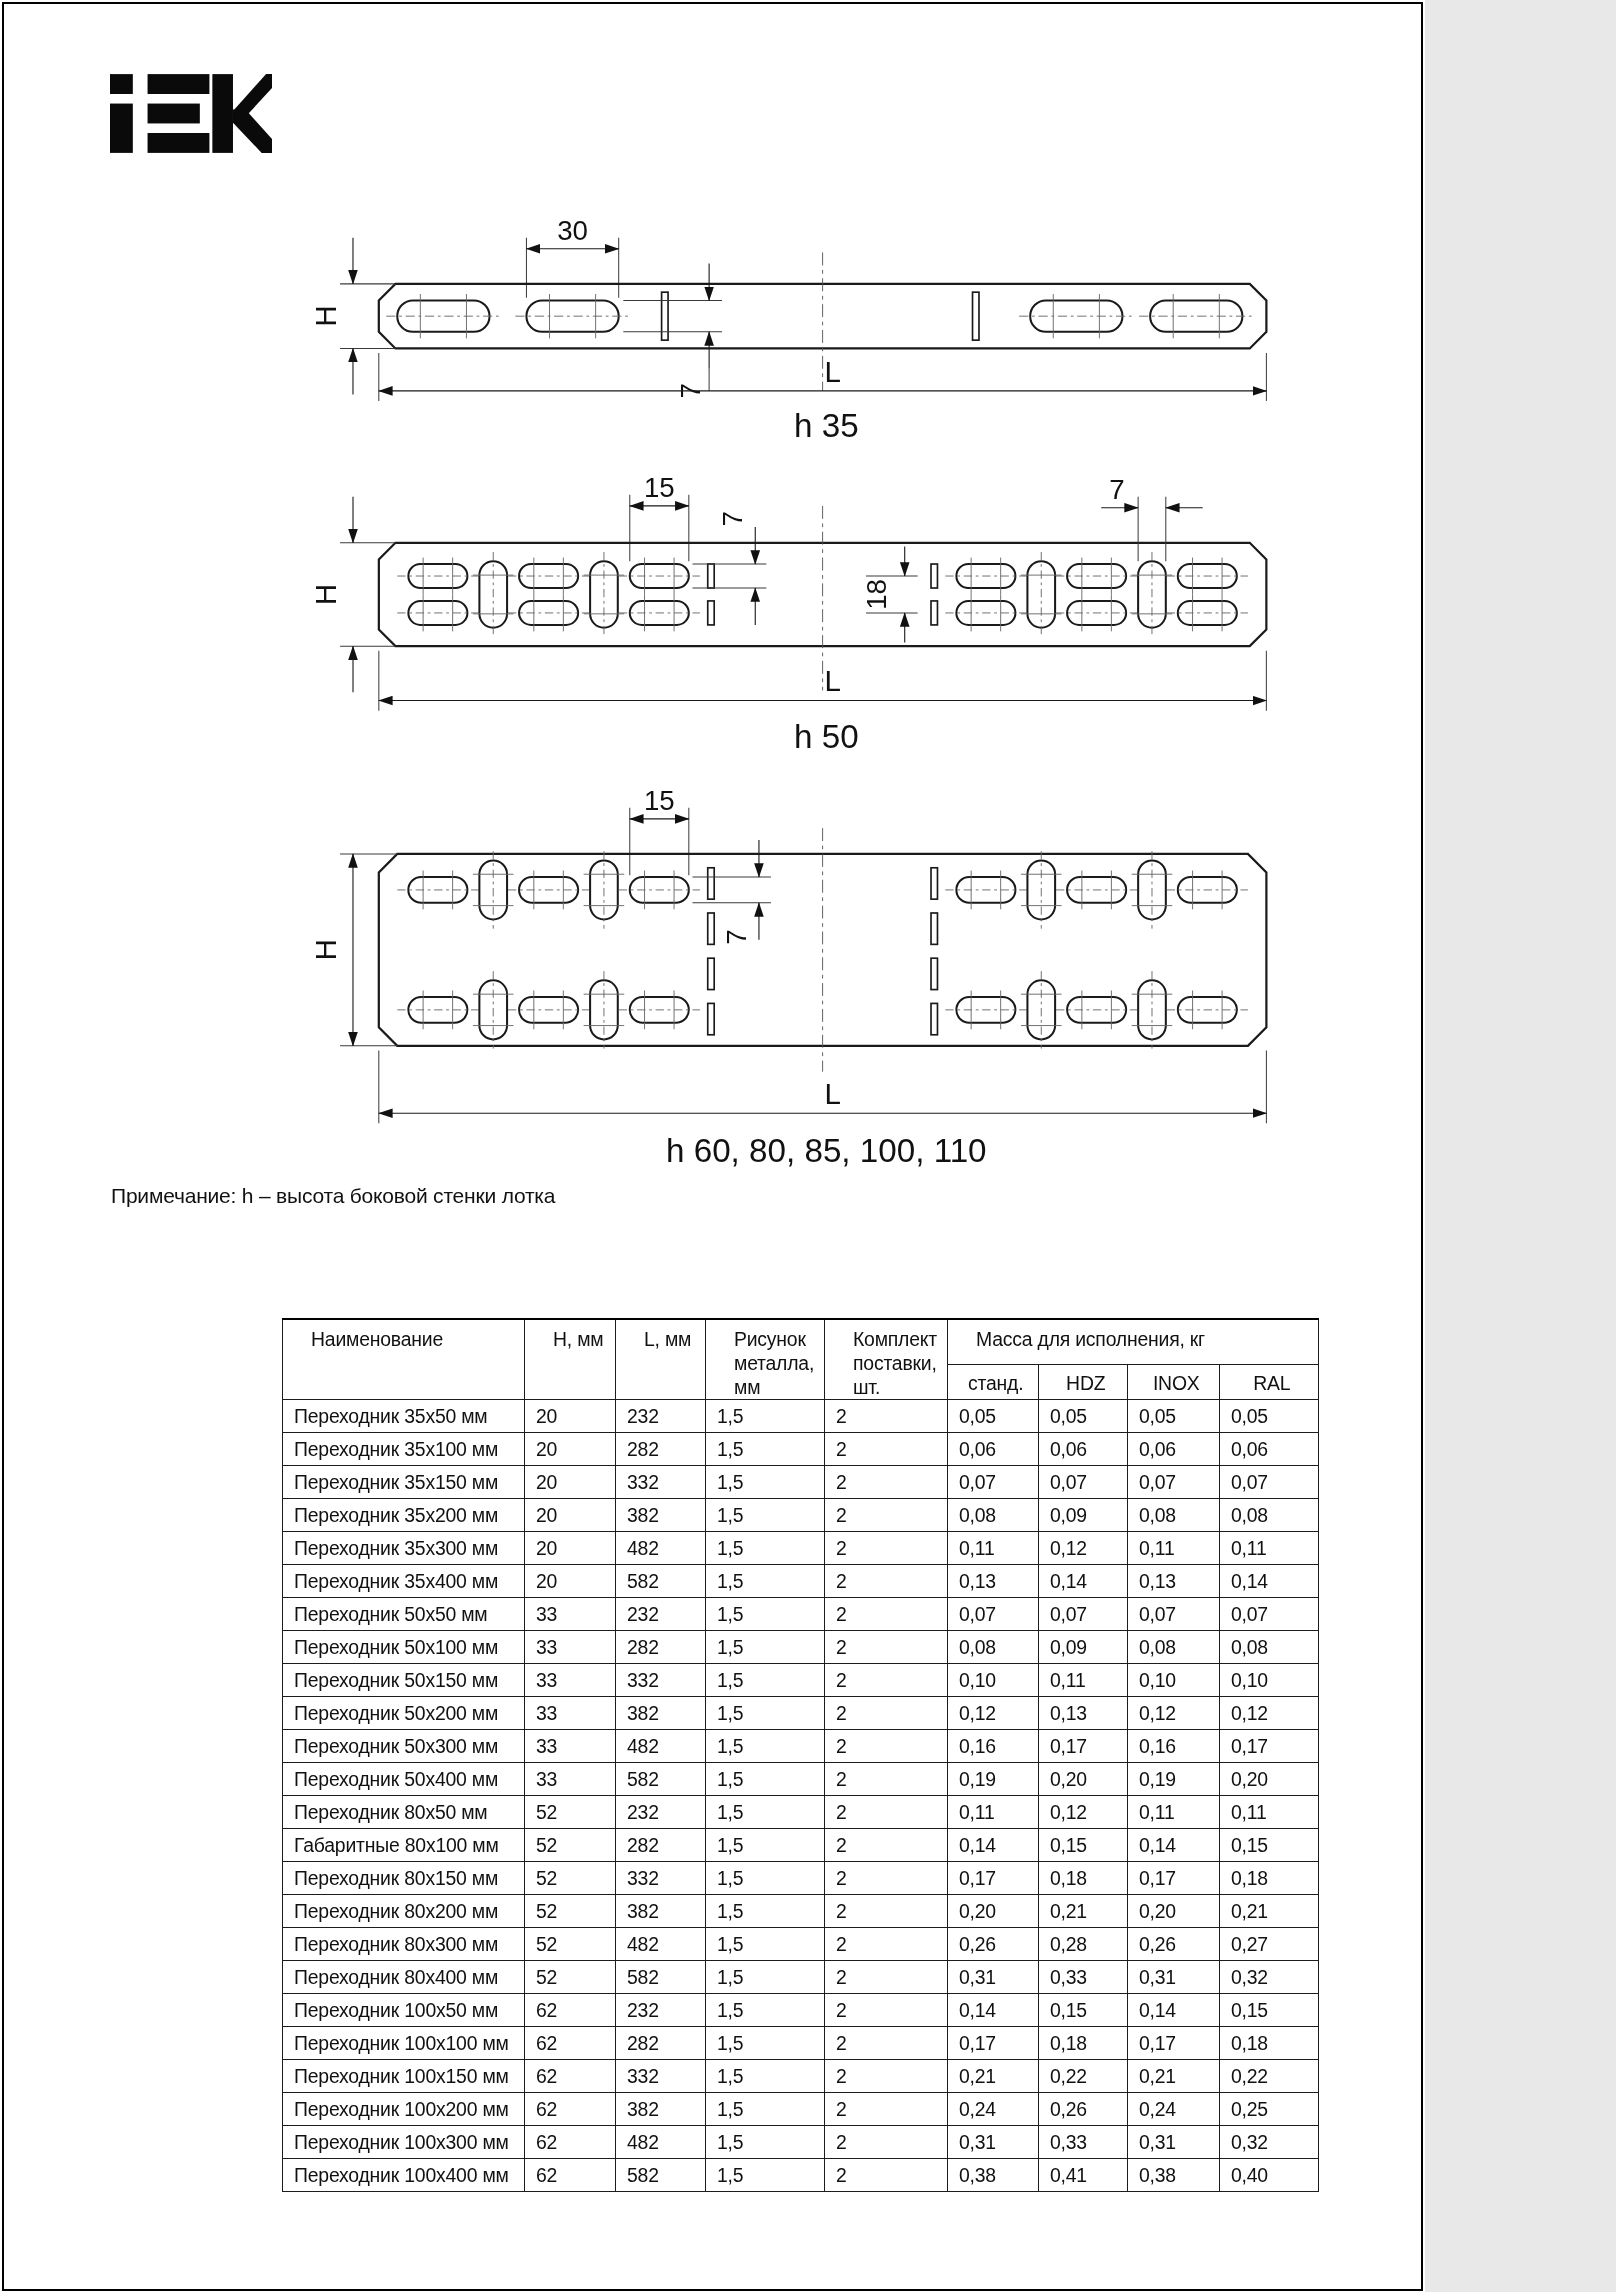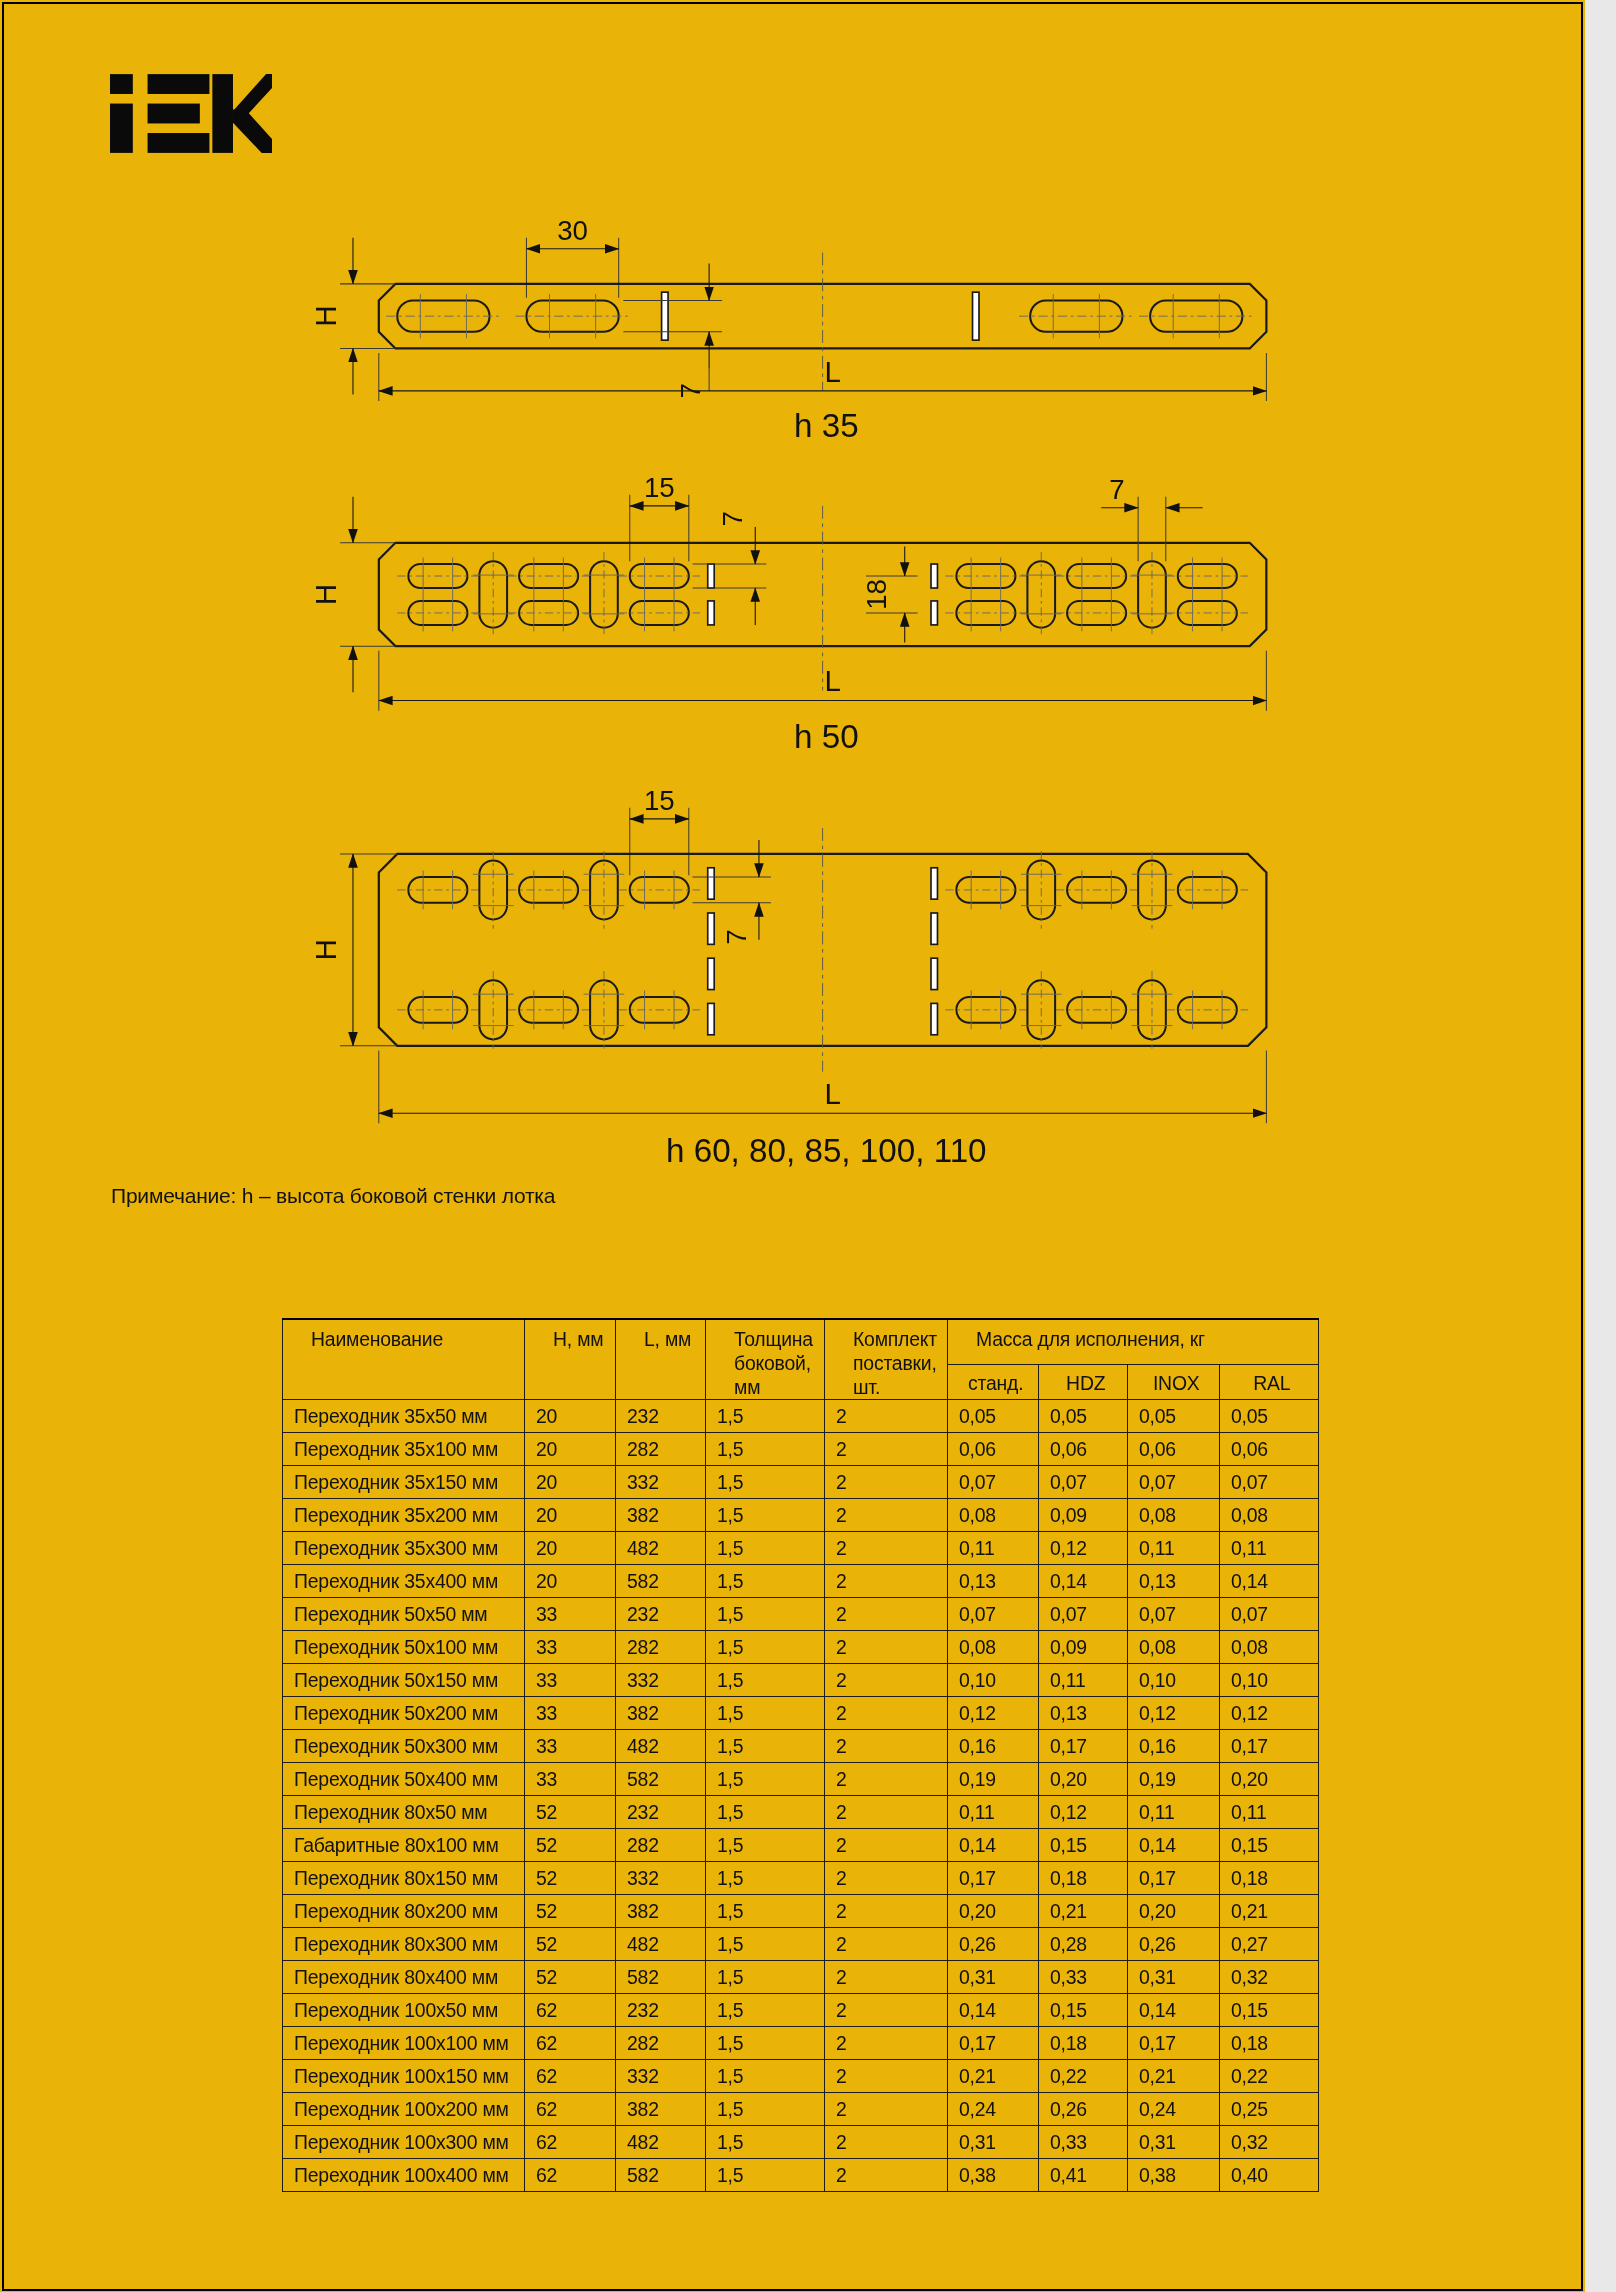--- a/index.html
+++ b/index.html
@@ -1,16 +1,16 @@
 <!DOCTYPE html>
 <html style="font-size:14.8px"><head>
 <meta charset="utf-8">
 <style>
   html,body{margin:0;padding:0;background:#e8e8e8;}
-  .page{position:relative;width:1585px;height:2293px;background:#eab308;
+  .page{position:relative;width:1425px;height:2293px;background:#ffffff;
         font-family:"Liberation Sans", sans-serif;color:#111;overflow:hidden;}
   .page-frame{position:absolute;inset:1.8px;border:2.8px solid #000;pointer-events:none;}
 
   .abs{position:absolute;}
 
   
   svg .ol{fill:none;stroke:#1a1a1a;stroke-width:2.4;}
   svg .hole{fill:none;stroke:#1a1a1a;stroke-width:2.2;}
   svg .slit{fill:#fff;stroke:#1a1a1a;stroke-width:1.8;}
   svg .tl{stroke:#3a3a3a;stroke-width:1.1;fill:none;}
@@ -291,21 +291,21 @@
         <col style="width:91px">
       <col style="width:89px">
         <col style="width:92px">
         <col style="width:99px">
     </colgroup>
     <thead>
       <tr class="h1">
         <th rowspan="2">Наименование</th>
         <th rowspan="2">H, мм</th>
         <th rowspan="2">L, мм</th>
-        <th rowspan="2">Толщина боковой, мм</th>
+        <th rowspan="2">Рисунок металла, мм</th>
         <th rowspan="2">Комплект поставки, шт.</th>
         <th colspan="4">Масса для исполнения, кг</th>
       </tr>
       <tr class="h2">
         <th>станд.</th>
         <th>HDZ</th>
         <th>INOX</th>
         <th class="thick-left">RAL</th>
       </tr>
     </thead>

